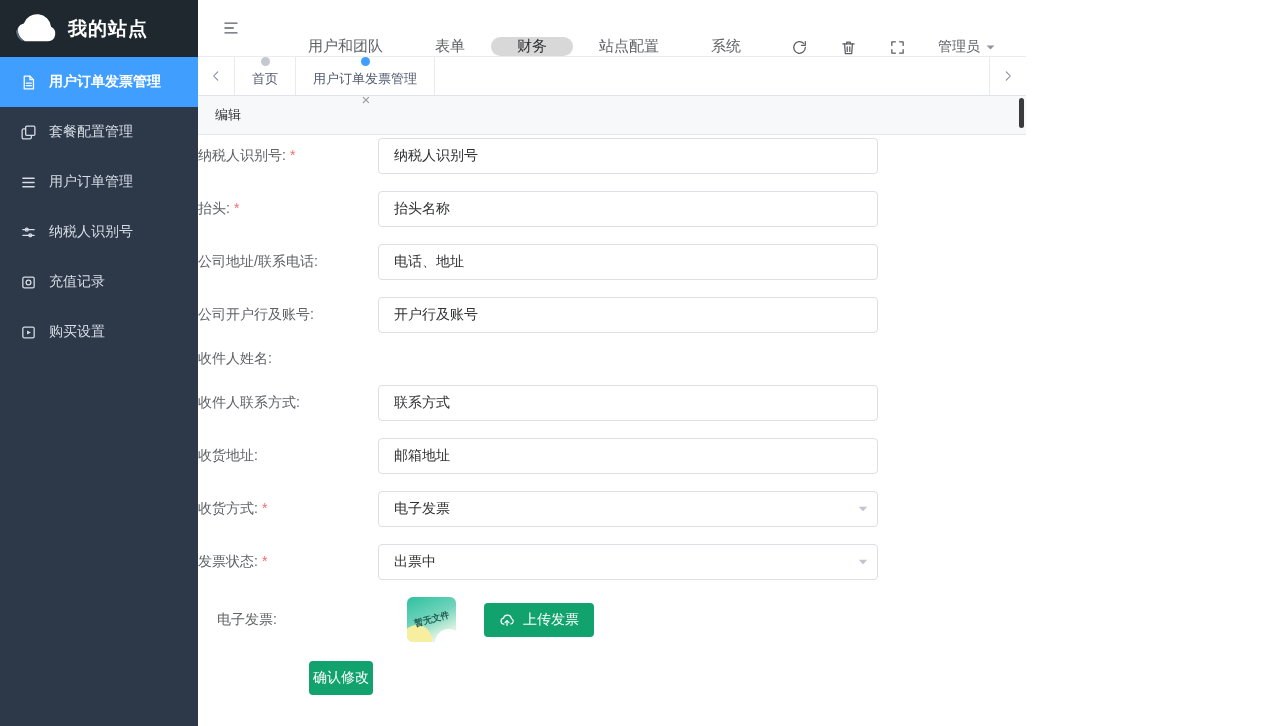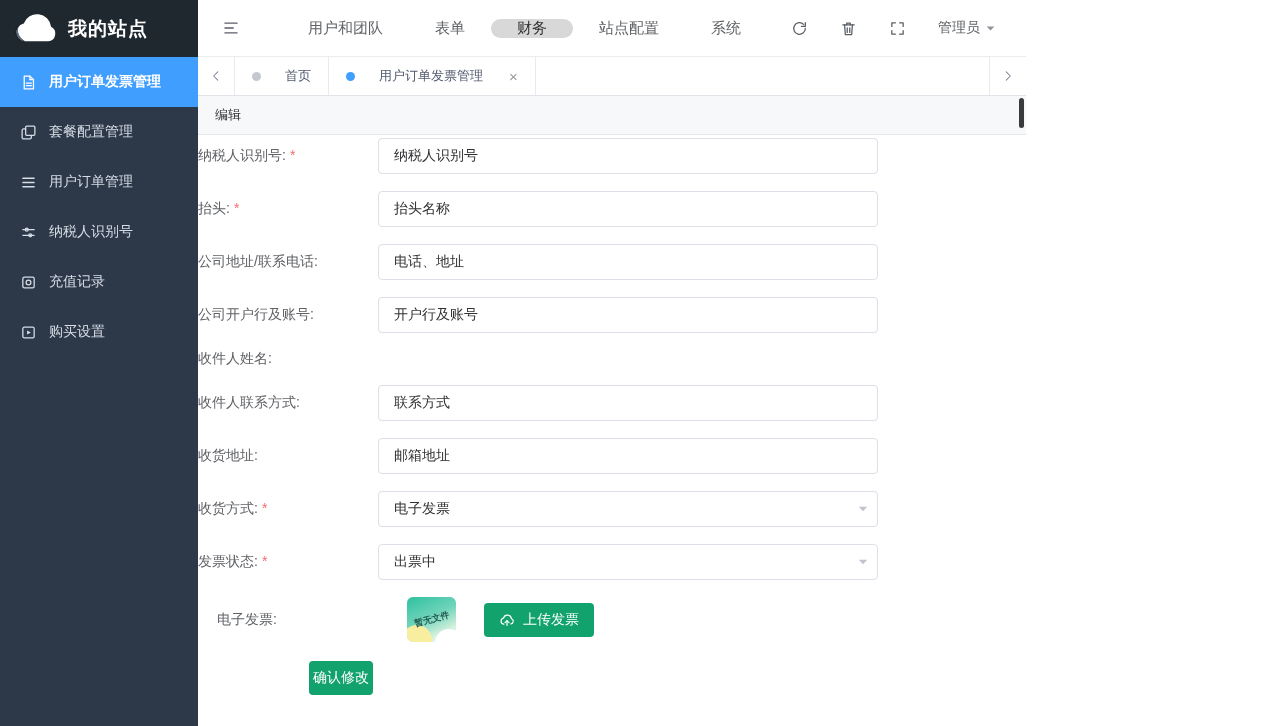--- a/index.html
+++ b/index.html
@@ -10,21 +10,21 @@
   body{width:1265px;height:726px;overflow:hidden;background:#fff;
        font-family:"Liberation Sans","DejaVu Sans",sans-serif;}
   .app{position:relative;width:1026px;height:726px;}
 
   
   .header{position:absolute;top:0;left:0;right:0;height:57px;display:flex;background:#fff;z-index:3;}
   .logo{width:198px;height:57px;background:var(--logo-bg);display:flex;align-items:center;gap:9px;
         padding-left:13px;box-sizing:border-box;flex-shrink:0;cursor:pointer;}
   .logo-cloud svg{width:46px;height:32px;display:block;}
   .logo-text{color:#fff;font-size:19px;font-weight:bold;letter-spacing:1px;}
-  .topbar{flex:1;display:flex;align-items:center;border-bottom:1px solid #ececec;box-sizing:border-box;}
+  .topbar{flex:1;display:flex;align-items:flex-end;border-bottom:1px solid #ececec;box-sizing:border-box;}
   .icon svg{display:block;}
   .toggle{align-self:center;margin-left:24px;color:#5a5e66;cursor:pointer;}
   .toggle svg{width:18px;height:18px;}
   .topnav{display:flex;margin-left:42px;}
   .nav-item{display:flex;align-items:center;padding:0 26px;font-size:15px;color:#606266;cursor:pointer;}
   .nav-item.active{background:var(--nav-active);color:#303133;border-radius:12px;}
   .top-actions{margin-left:auto;display:flex;align-items:center;gap:32px;padding-right:30px;color:#5a5e66;}
   .top-actions .act{cursor:pointer;}
   .top-actions .act svg{width:17px;height:17px;}
   .admin{display:flex;align-items:center;gap:5px;font-size:14px;color:#606266;cursor:pointer;}
@@ -39,22 +39,22 @@
 
   
   .main{position:absolute;top:57px;left:198px;right:0;bottom:0;background:#fff;}
   .tabbar{height:39px;display:flex;align-items:stretch;background:#fff;
           border-bottom:1px solid #e0e3e8;box-sizing:border-box;}
   .tab-arrow{width:36px;display:flex;align-items:center;justify-content:center;color:#808695;cursor:pointer;}
   .tab-arrow svg{width:14px;height:14px;}
   .tab-arrow.left{border-right:1px solid #e8eaec;}
   .tab-arrow.right{border-left:1px solid #e8eaec;margin-left:auto;}
   .tabs{display:flex;}
-  .tab{display:flex;align-items:center;gap:24px;padding:0 17px;font-size:13px;color:#515a6e;
-       border-right:1px solid #e8eaec;cursor:pointer;background:#fff;white-space:nowrap;}
+  .tab{display:flex;align-items:center;gap:4px;padding:0 17px;font-size:13px;color:#515a6e;
+       border-right:1px solid #e8eaec;cursor:pointer;background:#fff;white-space:nowrap;flex-direction:column;}
   .dot{width:9px;height:9px;border-radius:50%;background:#c5c8ce;flex-shrink:0;}
   .tab.active .dot{background:var(--blue);}
   .tab-close{color:#999;font-size:15px;margin-left:2px;cursor:pointer;line-height:1;}
 
   .subbar{height:39px;background:#f7f8fa;border-bottom:1px solid #e3e6ea;display:flex;
           align-items:center;padding-left:17px;font-size:13px;color:#303133;box-sizing:border-box;}
 
   .content{position:absolute;top:78px;left:0;right:0;bottom:0;overflow:hidden;padding-top:3px;background:#fff;}
   .row{display:flex;align-items:center;margin-bottom:17px;}
   .flabel{width:180px;padding-right:12px;box-sizing:border-box;

